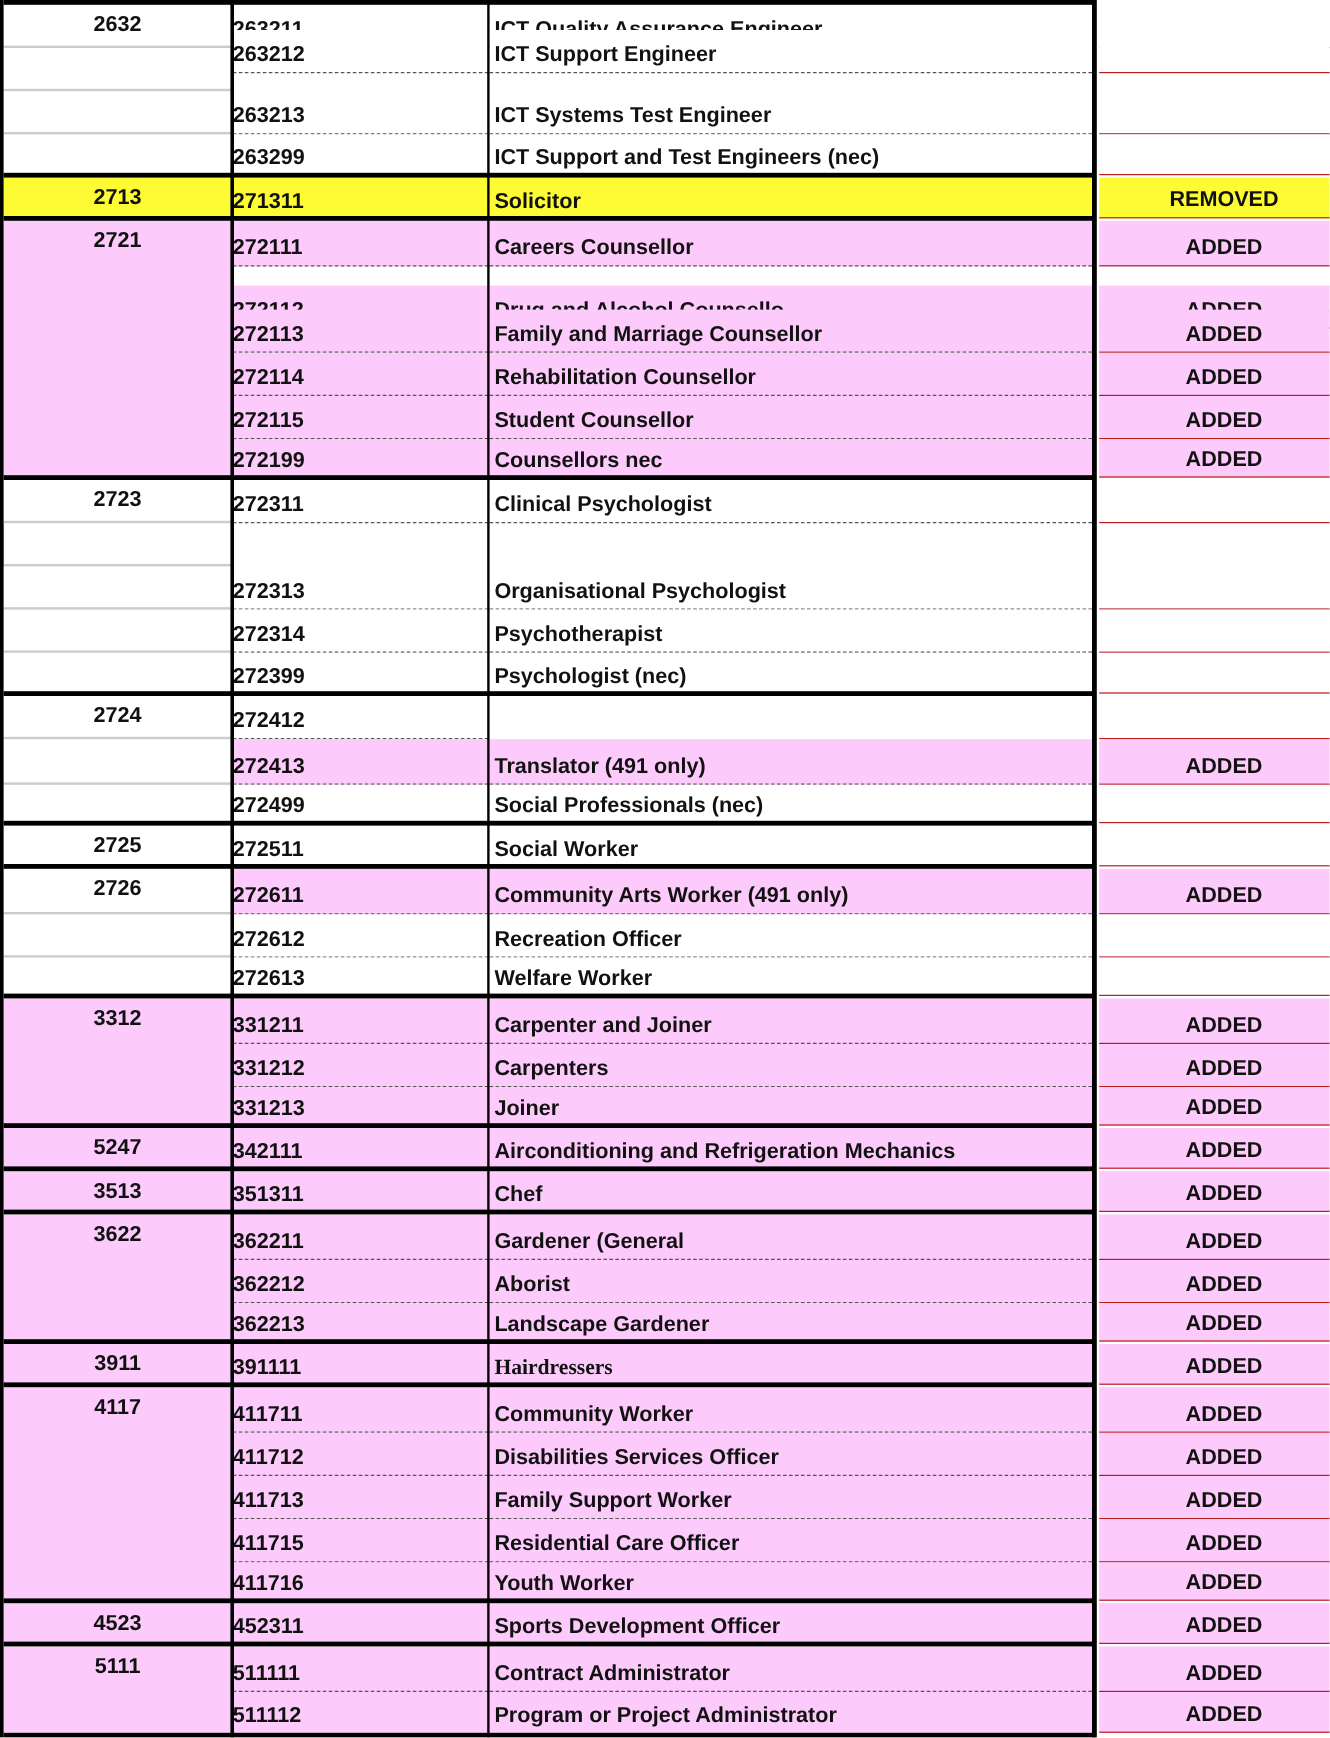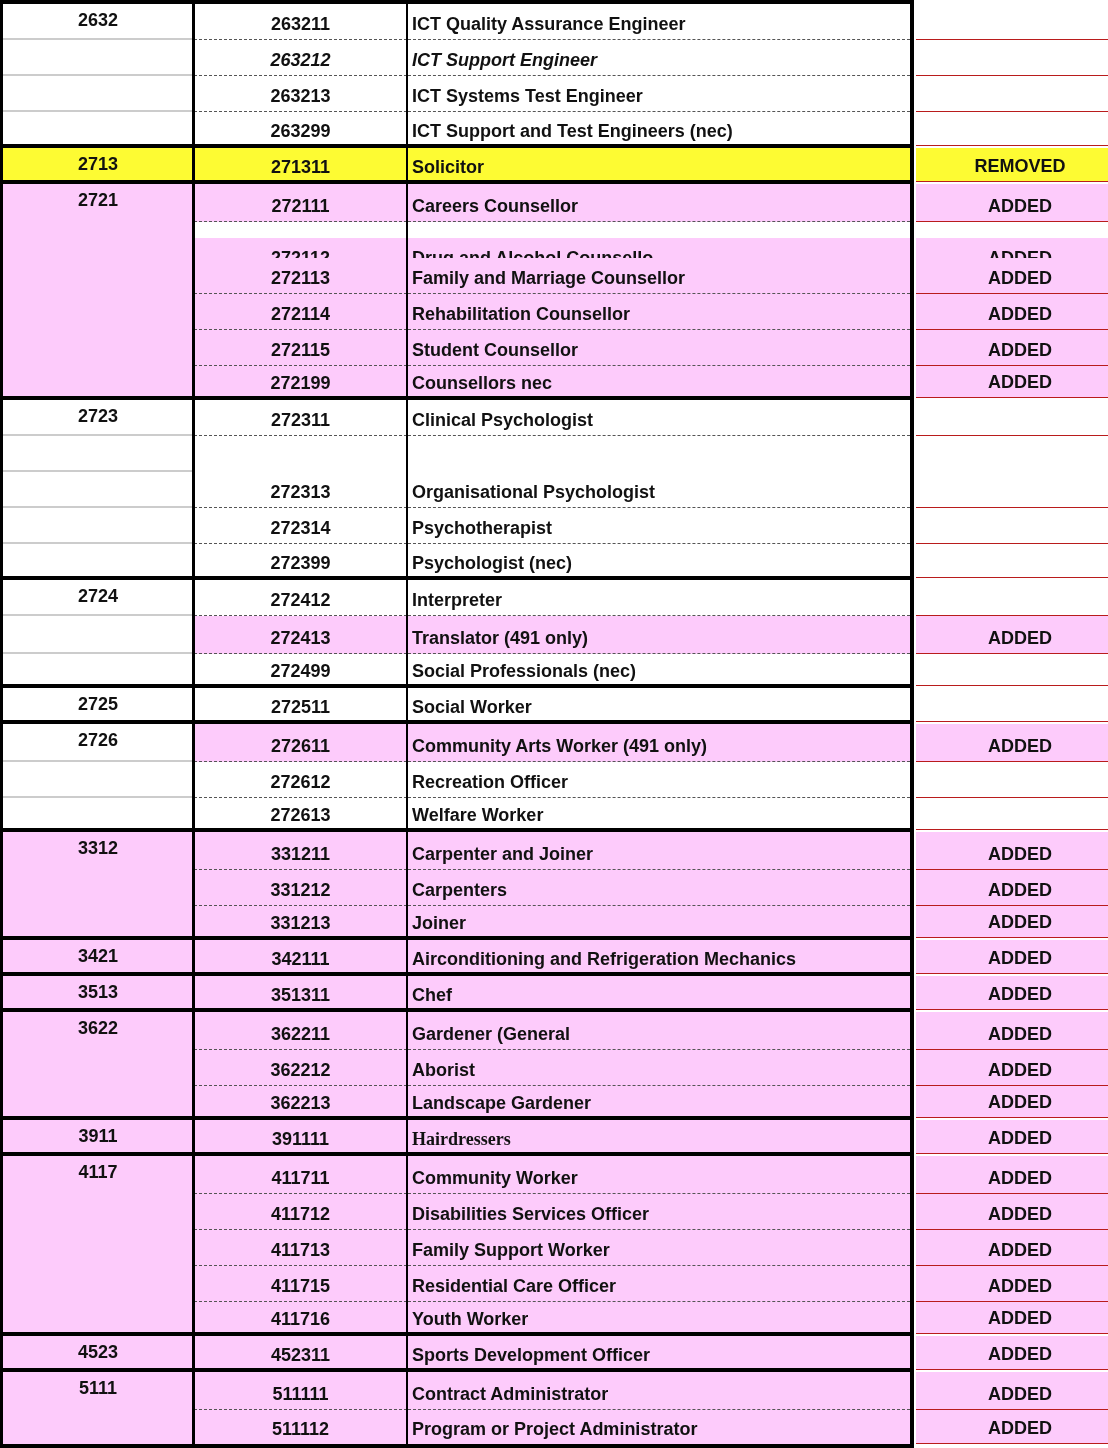--- a/index.html
+++ b/index.html
@@ -2,21 +2,21 @@
 <html><head>
 <meta charset="utf-8">
 <style>
   html, body { margin: 0; padding: 0; background: #ffffff; }
   body { width: 1108px; height: 1448px; overflow: hidden; position: relative;
          font-family: "Liberation Sans", sans-serif; font-weight: bold; color: #111; }
   .sheet { position: absolute; left: 0; top: 0; width: 1108px; height: 1448px; }
   .grp-border { position: absolute; left: 3px; width: 910px; border-top: 4px solid #000; height: 0; }
   .c1 { position: absolute; left: 3px; width: 190px; box-sizing: border-box; text-align: center; font-size: 18px; padding-top: 6px; }
   .row { position: absolute; left: 194px; width: 914px; }
-  .c2 { position: absolute; left: 0; width: 213px; height: 100%; text-align: center; font-size: 18px; box-sizing: border-box; border-bottom: 1px dashed #555; }
+  .c2 { position: absolute; left: 0; width: 213px; height: 100%; text-align: left; font-size: 18px; box-sizing: border-box; border-bottom: 1px dashed #555; }
   .c3 { position: absolute; left: 214px; width: 502px; height: 100%; font-size: 18px; box-sizing: border-box; padding-left: 4px; border-bottom: 1px dashed #555; }
   .c4 { position: absolute; left: 722px; width: 208px; height: 100%; text-align: center; font-size: 18px; box-sizing: border-box; border-bottom: 1px solid #b91c1c; }
   .txt { position: absolute; bottom: 4px; left: 0; right: 0; white-space: nowrap; }
   .c3 .txt { left: 4px; }
   .vline { position: absolute; top: 0; height: 1448px; background: #000; }
   .pink { background: #fdcbfb; }
   .yellow { background: #fdfb33; }
   .white { background: #ffffff; }
   .lgrid { position:absolute; left:3px; width:190px; border-bottom:2px solid #ccc; }
   .green-mark { position:absolute; left:0; top:436px; width:3px; height:36px; background:#1e6b3a; }
@@ -34,21 +34,21 @@
       <div class="c2 white">
         <div class="txt">263211</div>
       </div>
       <div class="c3 white">
         <div class="txt">ICT Quality Assurance Engineer</div>
       </div>
       <div class="c4 white">
         <div class="txt"></div>
       </div>
     </div>
-    <div class="row" style="top: 40px; height: 36px; font-style: italic;">
+    <div class="row" style="top: 25px; height: 36px;">
       <div class="c2 white">
         <div class="txt">263212</div>
       </div>
       <div class="c3 white">
         <div class="txt">ICT Support Engineer</div>
       </div>
       <div class="c4 white">
         <div class="txt"></div>
       </div>
     </div>
@@ -206,23 +206,20 @@
       </div>
     </div>
     <div class="grp-border" style="top: 396px;"></div>
     <div class="c1 white" style="top: 580px; height: 106px;">2724</div>
     <div class="lgrid" style="top: 614px;"></div>
     <div class="lgrid" style="top: 652px;"></div>
     <div class="row" style="top: 580px; height: 36px;">
       <div class="c2 white">
         <div class="txt">272412</div>
       </div>
-      <div class="c3 white">
-        <div class="txt">Interpreter</div>
-      </div>
       <div class="c4 white">
         <div class="txt"></div>
       </div>
     </div>
     <div class="row" style="top: 616px; height: 38px;">
       <div class="c2 pink">
         <div class="txt">272413</div>
       </div>
       <div class="c3 pink">
         <div class="txt">Translator (491 only)</div>
@@ -321,21 +318,21 @@
         <div class="txt">331213</div>
       </div>
       <div class="c3 pink" style="border-bottom: none;">
         <div class="txt">Joiner</div>
       </div>
       <div class="c4 pink">
         <div class="txt">ADDED</div>
       </div>
     </div>
     <div class="grp-border" style="top: 828px;"></div>
-    <div class="c1 pink" style="top: 940px; height: 34px;">3421</div>
+    <div class="c1 pink" style="top: 940px; height: 34px;">5247</div>
     <div class="row" style="top: 940px; height: 34px;">
       <div class="c2 pink" style="border-bottom: none;">
         <div class="txt">342111</div>
       </div>
       <div class="c3 pink" style="border-bottom: none;">
         <div class="txt">Airconditioning and Refrigeration Mechanics</div>
       </div>
       <div class="c4 pink">
         <div class="txt">ADDED</div>
       </div>

